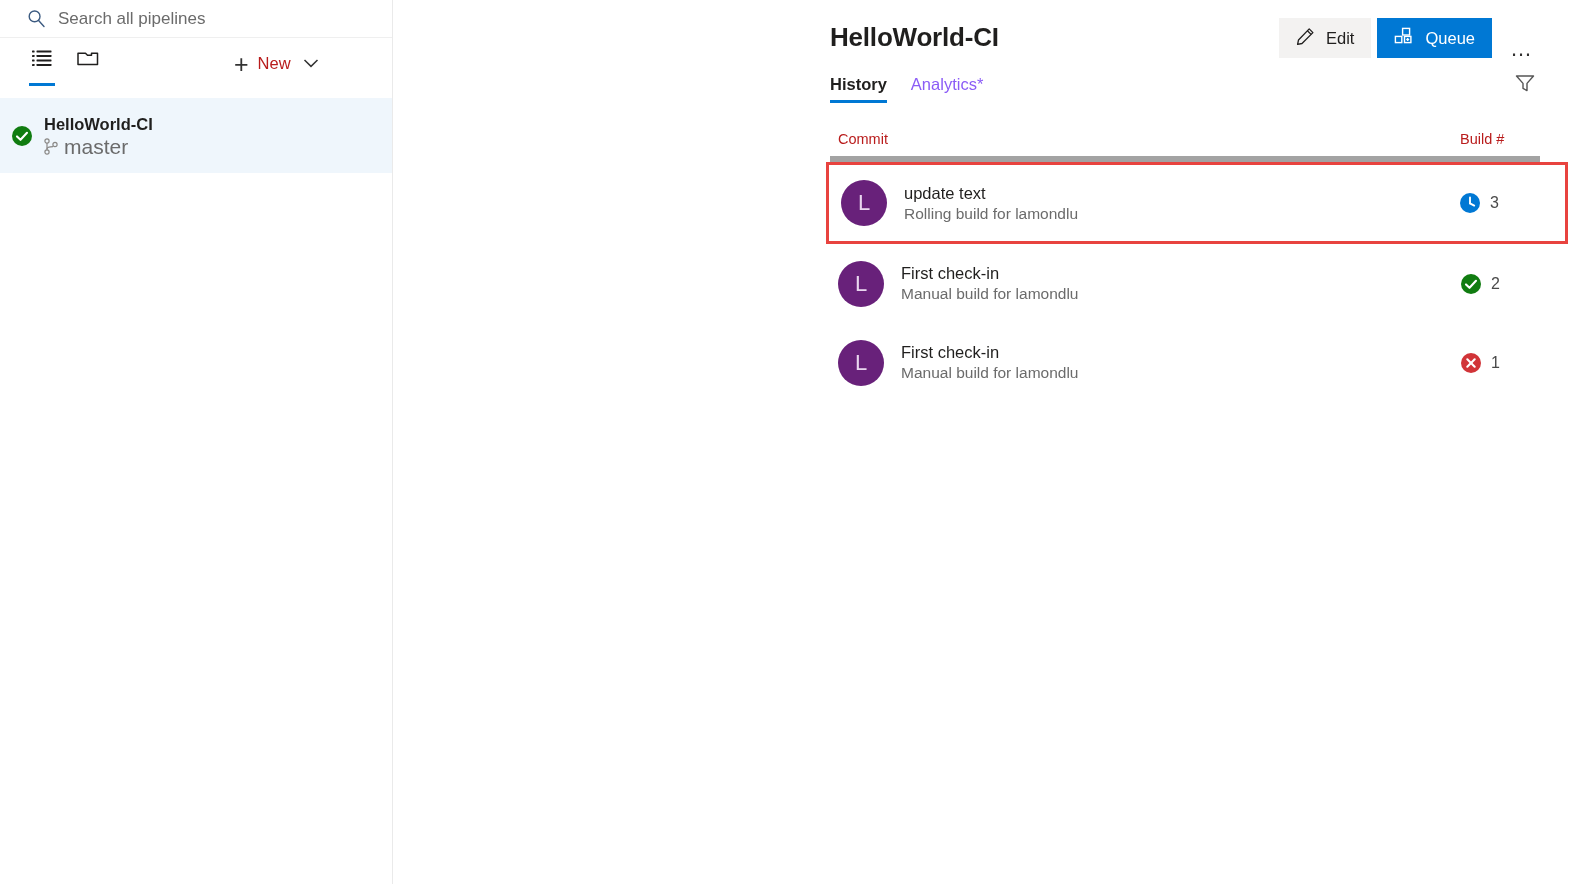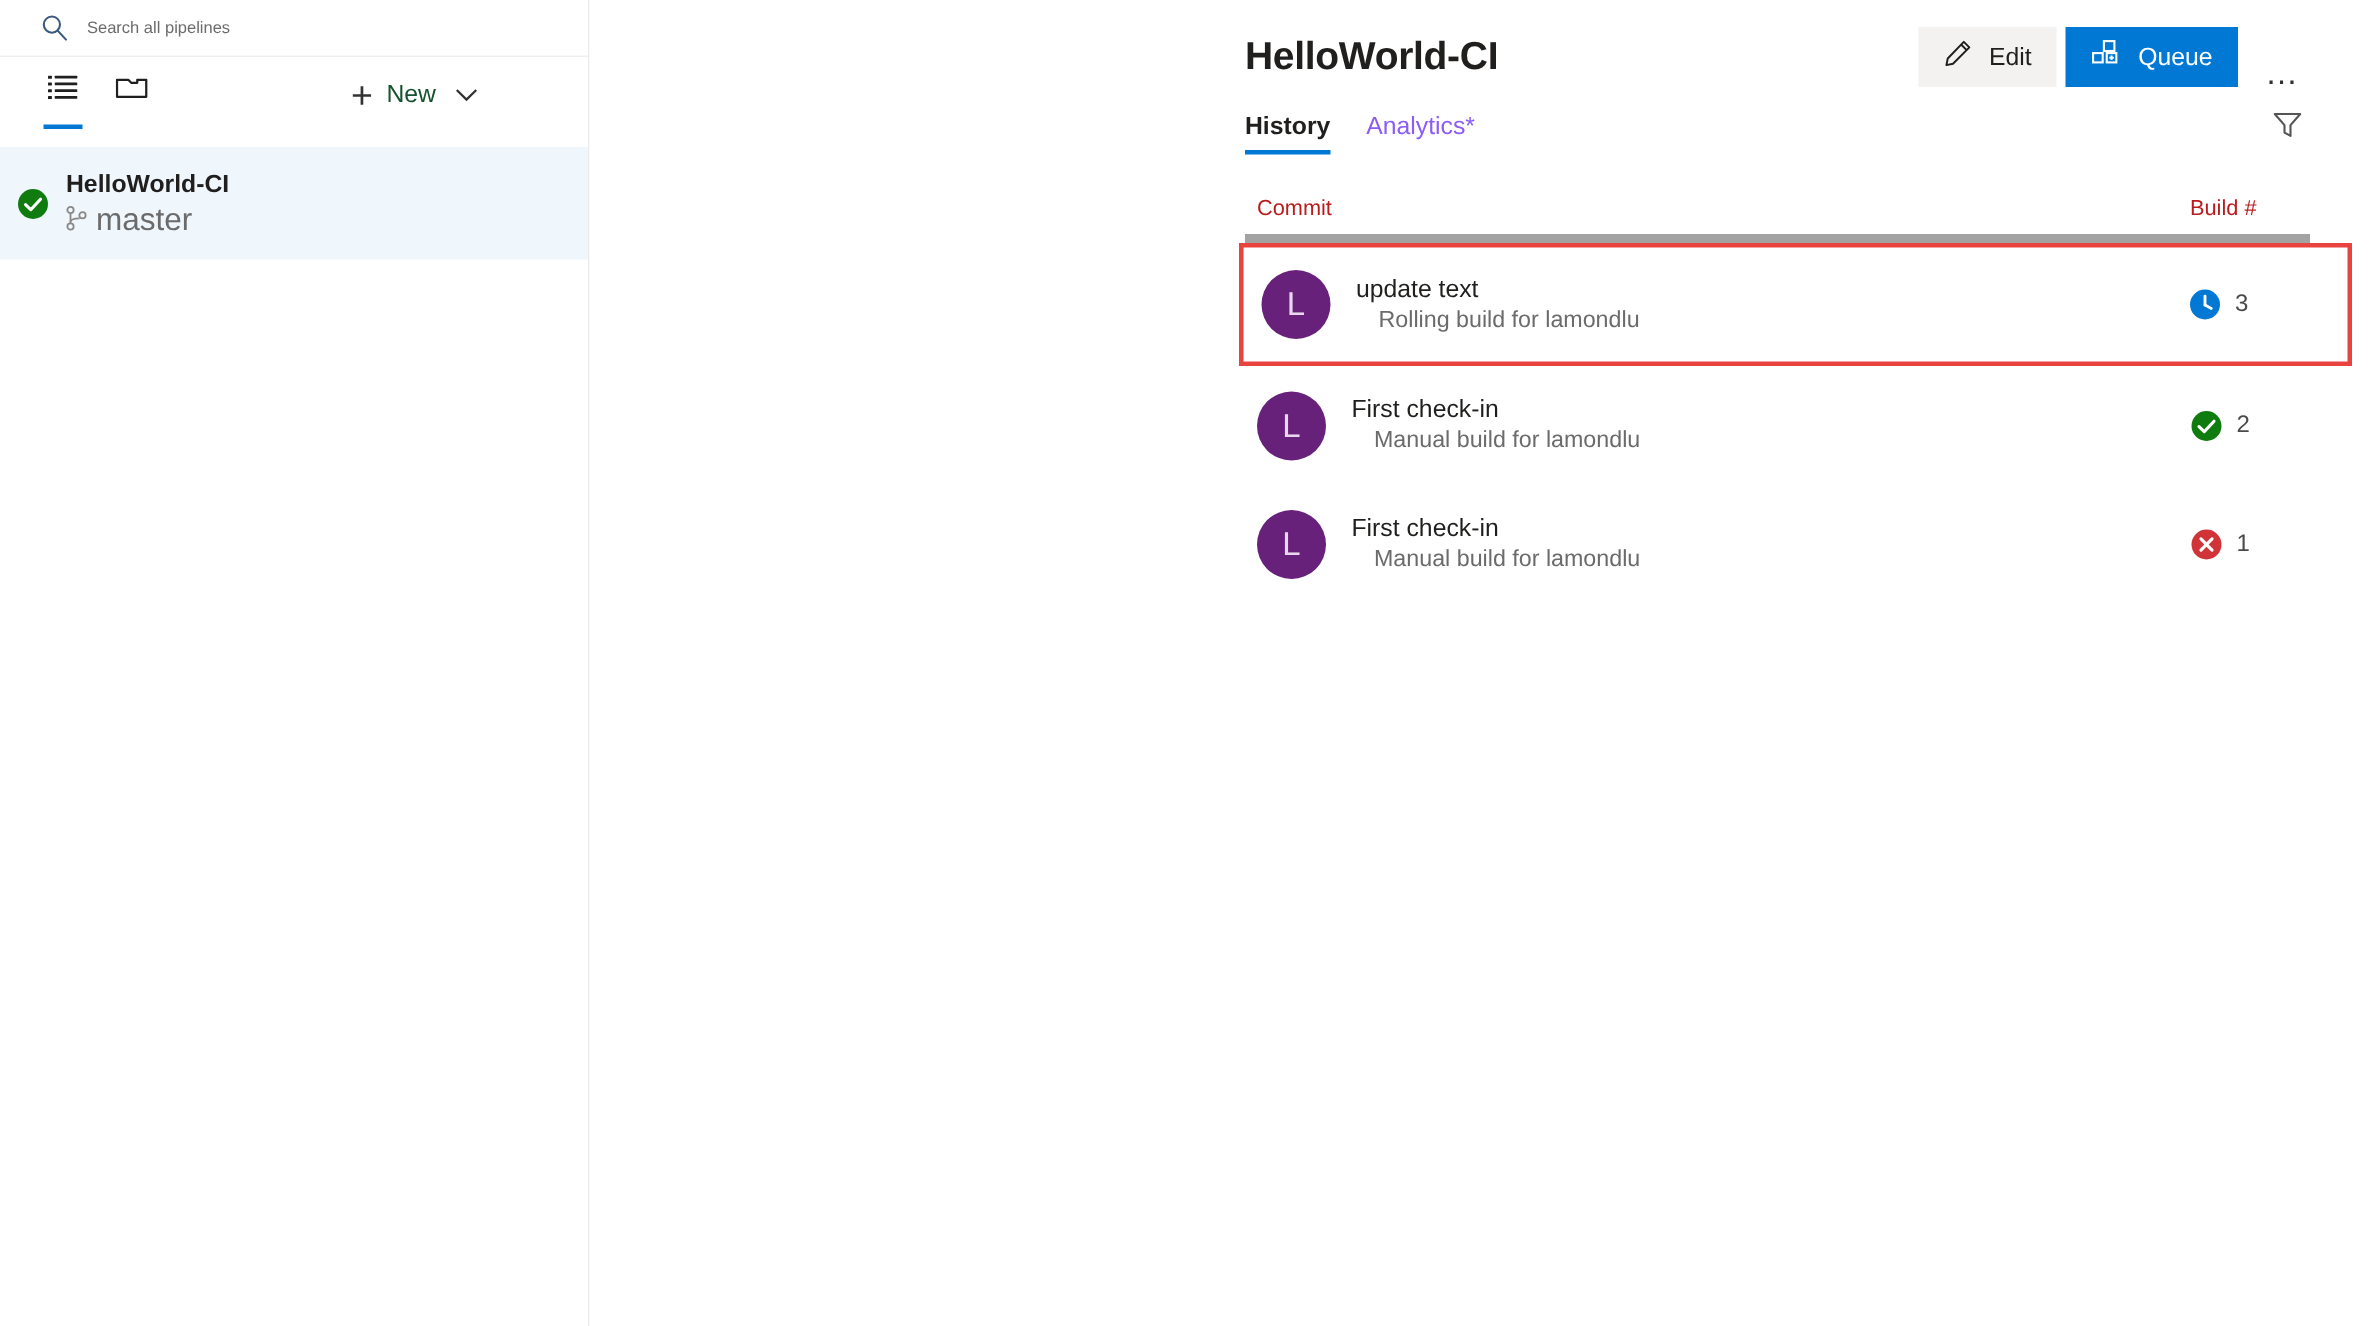--- a/index.html
+++ b/index.html
@@ -46,21 +46,21 @@
     flex: 0 0 20px;
     margin-right: 12px;
     display: flex;
     align-items: center;
     justify-content: center;
   }
   .search-input {
     border: none;
     outline: none;
     font-family: "Liberation Sans", sans-serif;
-    font-size: 11px;
+    font-size: 17px;
     color: #323130;
     background: transparent;
     width: 300px;
     padding: 0;
   }
   .search-input::placeholder { color: #6b6b6b; }
 
   .toolbar-row {
     height: 60px;
     display: flex;
@@ -107,21 +107,21 @@
     font-family: "Liberation Sans", sans-serif;
   }
   .new-plus {
     font-size: 25px;
     line-height: 18px;
     color: #333;
     font-weight: 300;
   }
   .new-label {
     font-size: 16.5px;
-    color: #14532d;
+    color: #b91c1c;
   }
   .new-chev { display: flex; align-items: center; margin-left: 3px;}
 
   .pipeline-item {
     height: 75px;
     background: #eff6fc;
     display: flex;
     align-items: center;
     padding-left: 10px;
     box-sizing: border-box;
@@ -301,21 +301,21 @@
     display: flex;
     align-items: center;
     justify-content: center;
     color: #e9d6ef;
     font-size: 22px;
     font-weight: 400;
     font-family: "Liberation Sans", sans-serif;
   }
   .commit-texts { display: flex; flex-direction: column; gap: 1px; }
   .commit-title { font-size: 16.5px; color: #201f1e; line-height: 19px; }
-  .commit-sub { font-size: 15.5px; color: #6b6b6b; line-height: 19px; margin-left: 15px; }
+  .commit-sub { font-size: 15.5px; color: #6b6b6b; line-height: 19px; }
 
   .build-cell { display: flex; align-items: center; gap: 9px; }
   .build-icon { width: 22px; height: 22px; flex: 0 0 22px; }
   .build-num { font-size: 16px; color: #4a4a4a; }
 </style>
 </head>
 <body>
 
 <div class="app">
 

